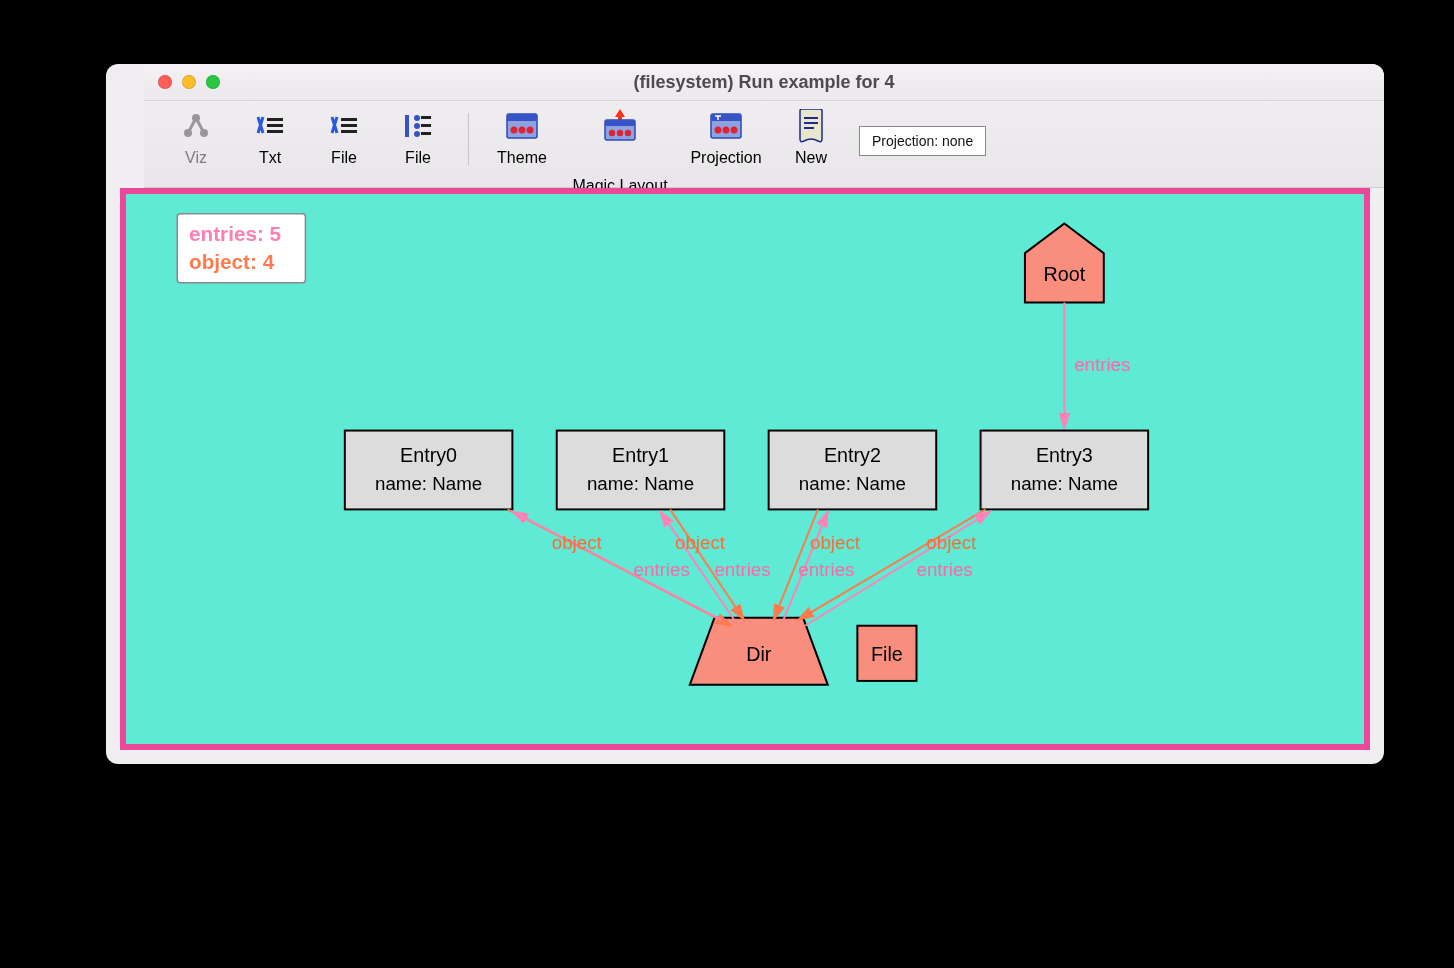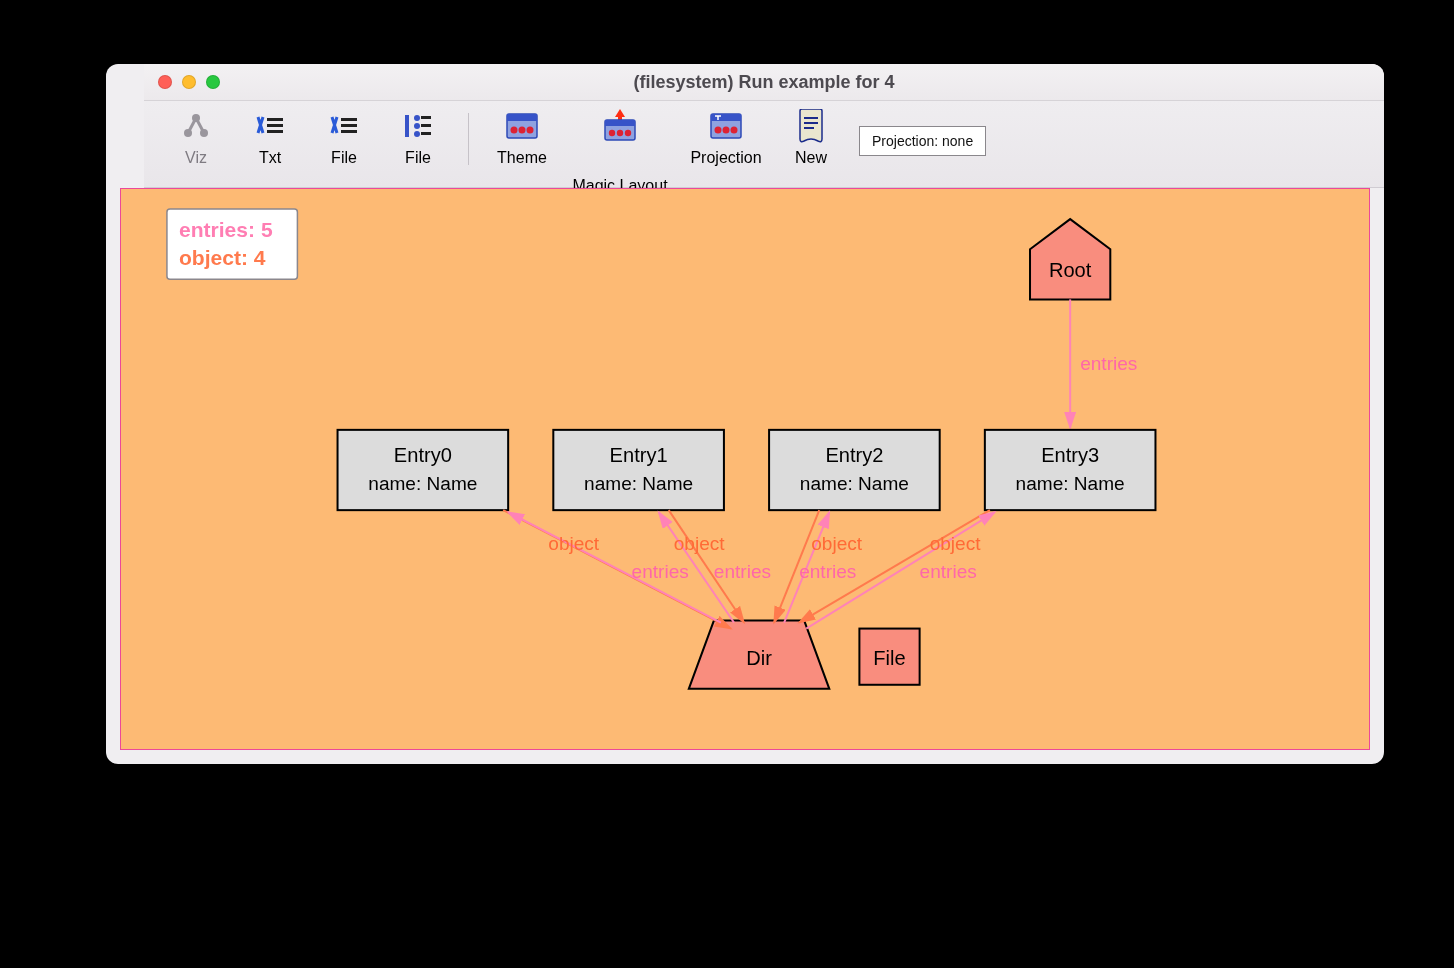--- a/index.html
+++ b/index.html
@@ -98,22 +98,22 @@
     padding: 6px 12px;
     font-size: 14px;
     color: #111;
   }
   .canvas-wrap {
     position: absolute;
     left: 14px;
     right: 14px;
     top: 124px;
     bottom: 14px;
-    background: #fdba74;
-    border: 1px solid #ec4899;
+    background: #5eead4;
+    border: 6px solid #ec4899;
   }
   svg.diagram {
     width: 100%;
     height: 100%;
   }
   .legend-box {
     fill: #fff;
     stroke: #8b878d;
     stroke-width: 1.5;
     rx: 3;

